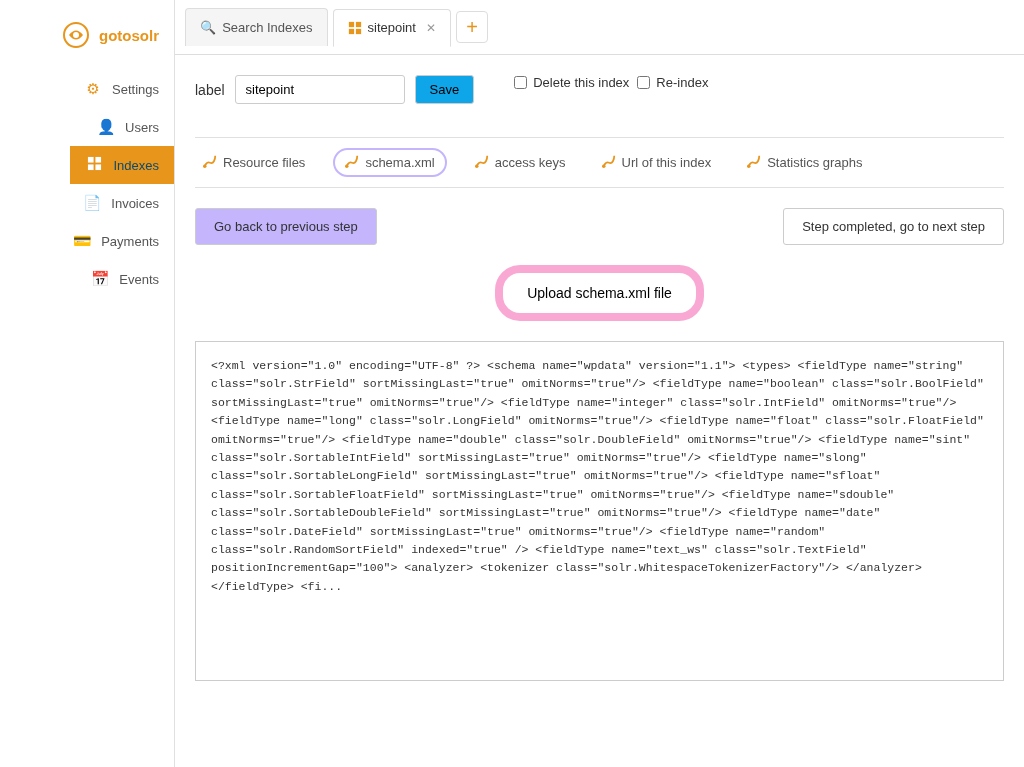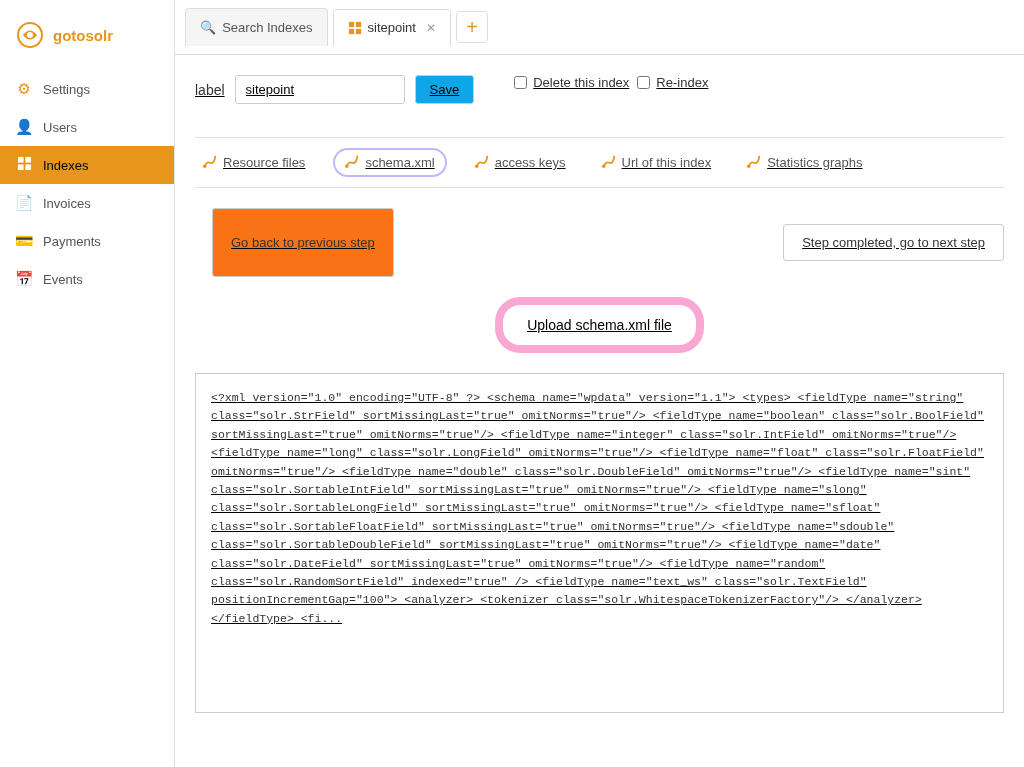--- a/index.html
+++ b/index.html
@@ -7,20 +7,21 @@
 
     
     .sidebar {
       width: 175px;
       background: #fff;
       border-right: 1px solid #e0e0e0;
       display: flex;
       flex-direction: column;
       padding-top: 10px;
       flex-shrink: 0;
+      align-items: flex-end;
     }
     .sidebar-logo {
       display: flex;
       align-items: center;
       padding: 10px 15px 20px;
       gap: 8px;
     }
     .logo-icon {
       width: 30px;
       height: 30px;
@@ -29,21 +30,21 @@
       display: flex;
       align-items: center;
       padding: 10px 15px;
       gap: 10px;
       cursor: pointer;
       color: #555;
       font-size: 13px;
     }
     .sidebar-item.active {
       background: #e8951c;
-      color: #000000;
+      color: #0c4a6e;
     }
     .sidebar-item.active .sidebar-icon { color: #fff; }
     .sidebar-icon {
       color: #e8951c;
       font-size: 15px;
       width: 18px;
       text-align: center;
     }
     .sidebar-item.active .sidebar-icon { color: #fff; }
 
@@ -104,21 +105,20 @@
       color: #e8951c;
       font-size: 20px;
       background: #fff;
     }
 
     
     .content {
       flex: 1;
       padding: 20px;
       overflow-y: auto;
-      text-decoration: underline;
     }
 
     
     .label-row {
       display: flex;
       align-items: center;
       gap: 10px;
       margin-bottom: 15px;
     }
     .label-text {
@@ -187,27 +187,26 @@
 
     
     .action-row {
       display: flex;
       justify-content: space-between;
       align-items: center;
       margin-bottom: 20px;
     }
     .back-btn {
       border: 1px solid #ccc;
-      background: #f97316;
-      padding: 26px 18px;
+      background: #c4b5fd;
+      padding: 10px 18px;
       border-radius: 3px;
       cursor: pointer;
       font-size: 13px;
       color: #333;
-      margin-left: 17px;
     }
     .next-btn {
       border: 1px solid #ccc;
       background: #fff;
       padding: 10px 18px;
       border-radius: 3px;
       cursor: pointer;
       font-size: 13px;
       color: #333;
       margin-left: 41px;

